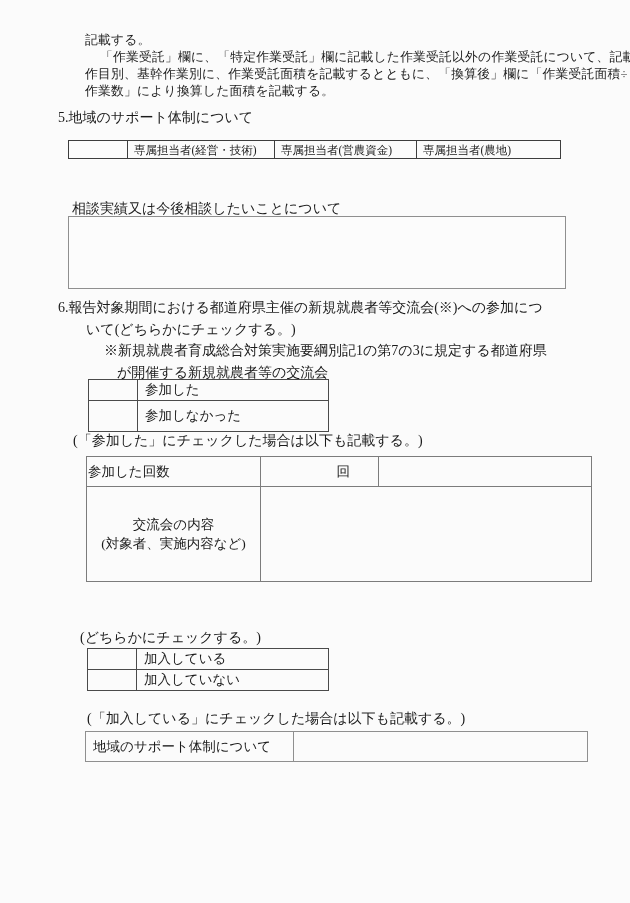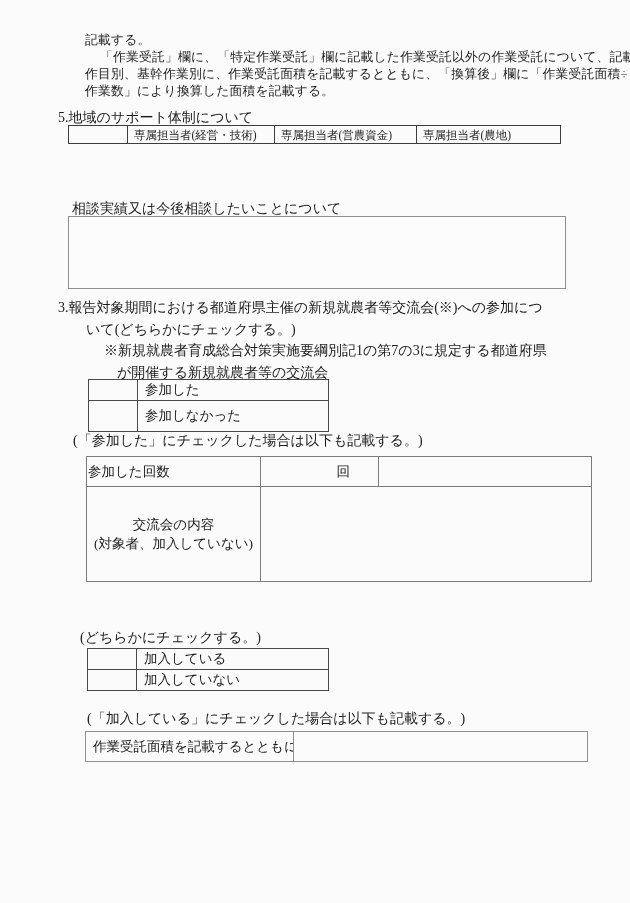--- a/index.html
+++ b/index.html
@@ -51,42 +51,42 @@
 
   <div class="abs intro" style="left:85px; top:32px;">
     <div>記載する。</div>
     <div class="indent1">「作業受託」欄に、「特定作業受託」欄に記載した作業受託以外の作業受託について、記載。</div>
     <div>作目別、基幹作業別に、作業受託面積を記載するとともに、「換算後」欄に「作業受託面積÷</div>
     <div>作業数」により換算した面積を記載する。</div>
   </div>
 
   <div class="abs h14" style="left:58px; top:109px;">5.地域のサポート体制について</div>
 
-  <table class="abs t-support" style="left:68px; top:125px; width:492px;">
+  <table class="abs t-support" style="left:68px; top:140px; width:492px;">
     <colgroup>
         <col style="width:59px">
         <col style="width:147px">
         <col style="width:142px">
         <col style="width:144px">
       </colgroup>
     <tbody>
         <tr style="height:18px;">
       <td></td>
       <td class="hdr">専属担当者(経営・技術)</td>
       <td class="hdr">専属担当者(営農資金)</td>
       <td class="hdr">専属担当者(農地)</td>
     </tr>
   </tbody>
     </table>
 
   <div class="abs h14" style="left:72px; top:200px;">相談実績又は今後相談したいことについて</div>
   <div class="abs consult-box" style="left:68px; top:216px;"></div>
 
   <div class="abs s6block" style="left:58px; top:297px;">
-    <div>3.報告対象期間における都道府県主催の新規就農者等交流会(※)への参加につ</div>
+    <div>6.報告対象期間における都道府県主催の新規就農者等交流会(※)への参加につ</div>
     <div class="ml28">いて(どちらかにチェックする。)</div>
     <div class="ml46">※新規就農者育成総合対策実施要綱別記1の第7の3に規定する都道府県</div>
     <div class="ml59">が開催する新規就農者等の交流会</div>
   </div>
 
   <table class="abs t-check" style="left:88px; top:379px; width:240px;">
     <colgroup>
         <col style="width:49px">
         <col style="width:191px">
       </colgroup>
@@ -112,21 +112,21 @@
       </colgroup>
     <tbody>
         <tr style="height:30px;">
       <td class="lab">参加した回数</td>
       <td class="unit"><span></span><span>回</span></td>
       <td></td>
     </tr>
     <tr style="height:95px;">
       <td class="clab">
         <span style="display:block;">交流会の内容</span>
-        <span style="display:block;">(対象者、加入していない)</span>
+        <span style="display:block;">(対象者、実施内容など)</span>
       </td>
       <td colspan="2"></td>
     </tr>
   </tbody>
     </table>
 
   <div class="abs h14" style="left:80px; top:629px;">(どちらかにチェックする。)</div>
 
   <table class="abs t-check" style="left:87px; top:648px; width:241px;">
     <colgroup>
@@ -147,19 +147,19 @@
 
   <div class="abs note" style="left:87px; top:710px;">(「加入している」にチェックした場合は以下も記載する。)</div>
 
   <table class="abs t-name" style="left:85px; top:731px; width:502px;">
     <colgroup>
         <col style="width:208px">
         <col style="width:294px">
       </colgroup>
     <tbody>
         <tr style="height:30px;">
-      <td class="lab">作業受託面積を記載するとともに</td>
+      <td class="lab">地域のサポート体制について</td>
       <td></td>
     </tr>
   </tbody>
     </table>
 
 </div>
 
 </body></html>

